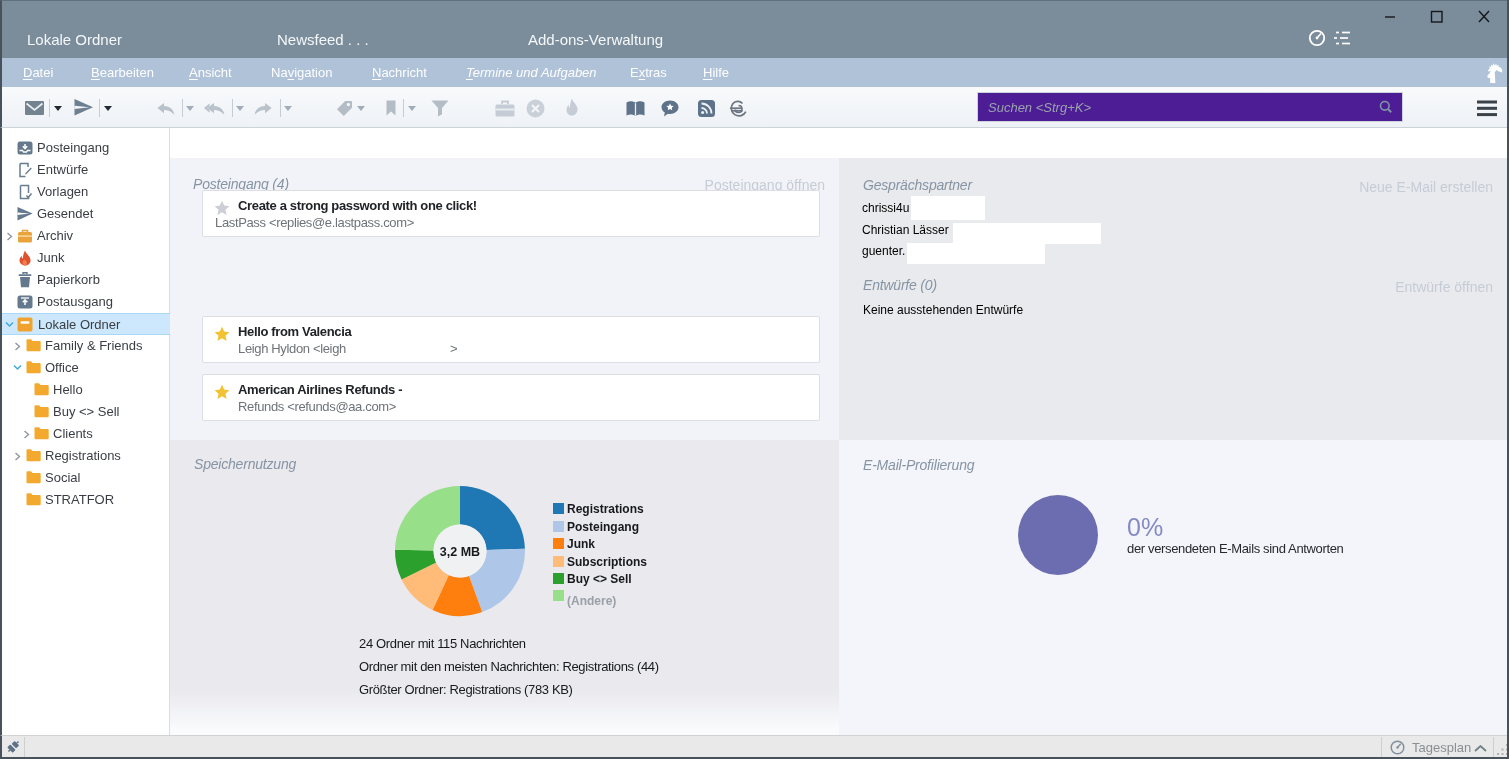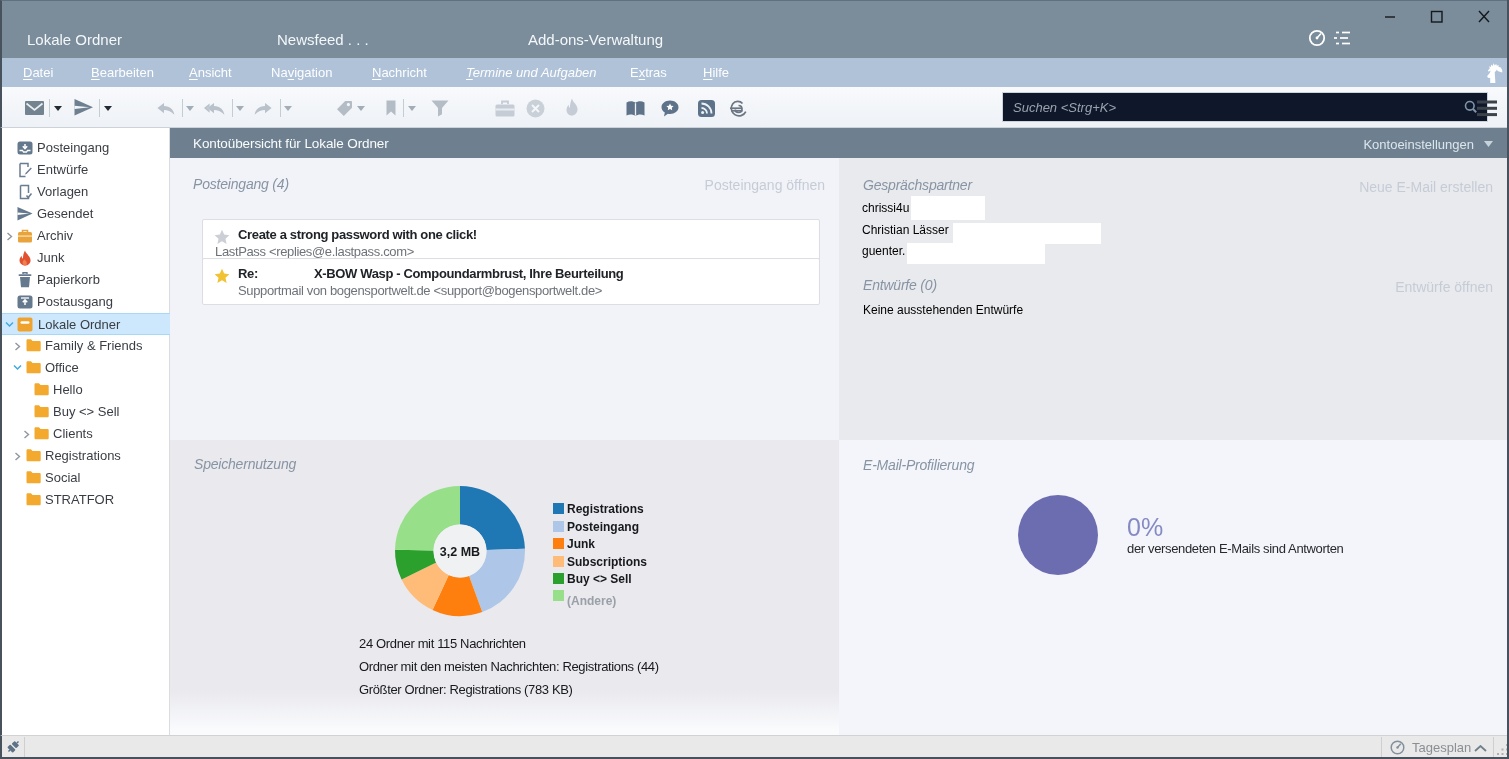--- a/index.html
+++ b/index.html
@@ -10,21 +10,21 @@
 
 #titlebar { left:0; top:0; width:1509px; height:58px; background:#7b8c9b; border-top:1px solid #5f707e; border-left:2px solid #47525d; border-right:2px solid #47525d; }
 .tabtitle { position:absolute; top:30px; font-size:15px; color:#f4f8fb; white-space:nowrap; }
 #menubar { left:0; top:58px; width:1509px; height:29px; background:#b0c2d8; border-left:2px solid #47525d; border-right:2px solid #47525d; }
 .menuitem { position:absolute; top:7px; font-size:13px; color:#fdfeff; white-space:nowrap; }
 .menuitem u { text-decoration:underline; text-underline-offset:2px; }
 #toolbar { left:0; top:87px; width:1509px; height:41px; background:linear-gradient(#f8fafc, #eef1f6); border-left:2px solid #47525d; border-right:2px solid #47525d; border-bottom:1px solid #ccd2d9; }
 .tsep { position:absolute; top:99px; width:1px; height:18px; background:#c3cdd6; }
 .caret { position:absolute; width:0; height:0; border-left:4px solid transparent; border-right:4px solid transparent; border-top:5px solid #222b33; top:105.5px; }
 .caret.gray { border-top-color:#a3adb7; }
-#searchbox { left:977px; top:92px; width:486px; height:30px; background:#0f172a; border:1px solid #ccd3da;margin-left:25px; }
+#searchbox { left:977px; top:92px; width:426px; height:30px; background:#4c1d95; border:1px solid #ccd3da; }
 #searchbox span { position:absolute; left:10px; top:7px; font-style:italic; font-size:13px; color:#9aa3ad; }
 
 #sidebar { left:0; top:128px; width:170px; height:607px; background:#fff; border-left:2px solid #47525d; border-right:1px solid #d9dce0; }
 .trow { position:absolute; left:0; width:168px; height:22px; }
 .trow .lbl { position:absolute; top:3px; font-size:13px; color:#3a3e44; white-space:nowrap; }
 .trow.sel { background:#cde8fc; border-top:1px solid #a8d8f8; border-bottom:1px solid #a8d8f8; }
 .ticon { position:absolute; top:3px; }
 .exp { position:absolute; top:7px; }
 
 #conthead { left:170px; top:128px; width:1337px; height:30px; background:#6e8090; }
@@ -320,43 +320,43 @@
     <span class="lbl" style="left:43px;">Social</span>
   </div>
   <div class="trow" style="top:361px;">
     <svg class="ticon" style="left:24px;" width="15" height="14" viewBox="0 0 15 14">
           <path d="M0.5 2.5 C0.5 1.7 1 1.2 1.8 1.2 L5 1.2 L6.5 3 L13.5 3 C14.2 3 14.7 3.5 14.7 4.2 L14.7 12 C14.7 12.8 14.2 13.3 13.5 13.3 L1.8 13.3 C1 13.3 0.5 12.8 0.5 12 Z" fill="#f2a92e"></path>
         </svg>
     <span class="lbl" style="left:43px;">STRATFOR</span>
   </div>
 </div>
 
-<div class="abs" id="conthead">
-  <span class="t1">Kontoübersicht für Lokale Ordner</span>
-  <span class="t2">Kontoeinstellungen</span>
-  <svg class="abs" style="right:14px; top:13px;" width="9" height="7" viewBox="0 0 9 7">
-        <path d="M0 0 L9 0 L4.5 6 Z" fill="#c7d2da"></path>
-      </svg>
-</div>
 <div class="abs" id="qtl">
   <span class="sechead" style="left:23px; top:18px;">Posteingang (4)</span>
   <span class="seclink" style="right:14px; top:19px;">Posteingang öffnen</span>
-  <div class="card" style="top:32px;margin-top:29px;">
+  <div class="card" style="top:32px;">
     <svg class="star" viewBox="0 0 16 16">
           <path d="M8 0.8 L10.2 5.6 L15.4 6.2 L11.5 9.7 L12.6 14.9 L8 12.3 L3.4 14.9 L4.5 9.7 L0.6 6.2 L5.8 5.6 Z" fill="#ccd0d6"></path>
         </svg>
     <span class="subj">Create a strong password with one click!</span>
     <span class="sndr" style="left:12px;">LastPass &lt;replies@e.lastpass.com&gt;</span>
   </div>
-  <div class="card" style="top:100px;">
+  <div class="card" style="top:158px;">
     <svg class="star" viewBox="0 0 16 16">
           <path d="M8 0.8 L10.2 5.6 L15.4 6.2 L11.5 9.7 L12.6 14.9 L8 12.3 L3.4 14.9 L4.5 9.7 L0.6 6.2 L5.8 5.6 Z" fill="#f2c235"></path>
         </svg>
-    <span class="subj">Re:<span style="display:inline-block; width:56px;"></span>X-BOW Wasp - Compoundarmbrust, Ihre Beurteilung</span>
-    <span class="sndr">Supportmail von bogensportwelt.de &lt;support@bogensportwelt.de&gt;</span>
+    <span class="subj">Hello from Valencia</span>
+    <span class="sndr">Leigh Hyldon &lt;leigh<span style="display:inline-block; width:104px;"></span>&gt;</span>
+  </div>
+  <div class="card" style="top:216px;">
+    <svg class="star" viewBox="0 0 16 16">
+          <path d="M8 0.8 L10.2 5.6 L15.4 6.2 L11.5 9.7 L12.6 14.9 L8 12.3 L3.4 14.9 L4.5 9.7 L0.6 6.2 L5.8 5.6 Z" fill="#f2c235"></path>
+        </svg>
+    <span class="subj">American Airlines Refunds -</span>
+    <span class="sndr">Refunds &lt;refunds@aa.com&gt;</span>
   </div>
 </div>
 <div class="abs" id="qtr">
   <span class="sechead" style="left:24px; top:19px;">Gesprächspartner</span>
   <span class="seclink" style="right:14px; top:21px;">Neue E-Mail erstellen</span>
   <span class="name" style="left:23px; top:43px;">chrissi4u</span>
   <div class="redact" style="left:72px; top:38px; width:74px; height:24px;"></div>
   <span class="name" style="left:23px; top:64.5px;">Christian Lässer</span>
   <div class="redact" style="left:114px; top:64.5px; width:148px; height:21px;"></div>
   <span class="name" style="left:23px; top:85.5px;">guenter.</span>

